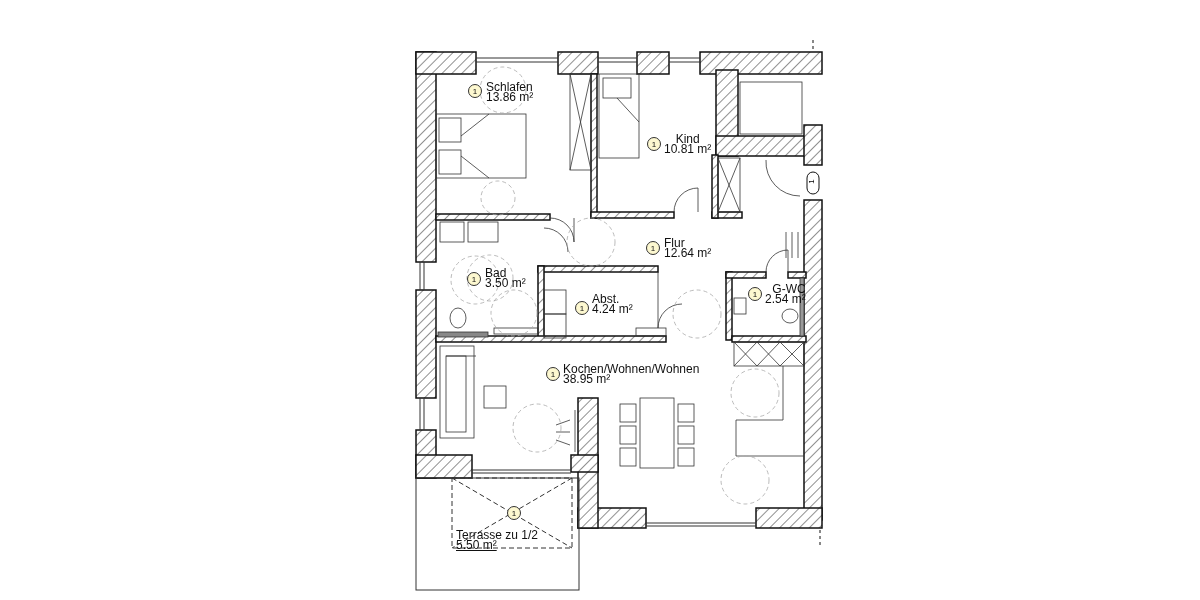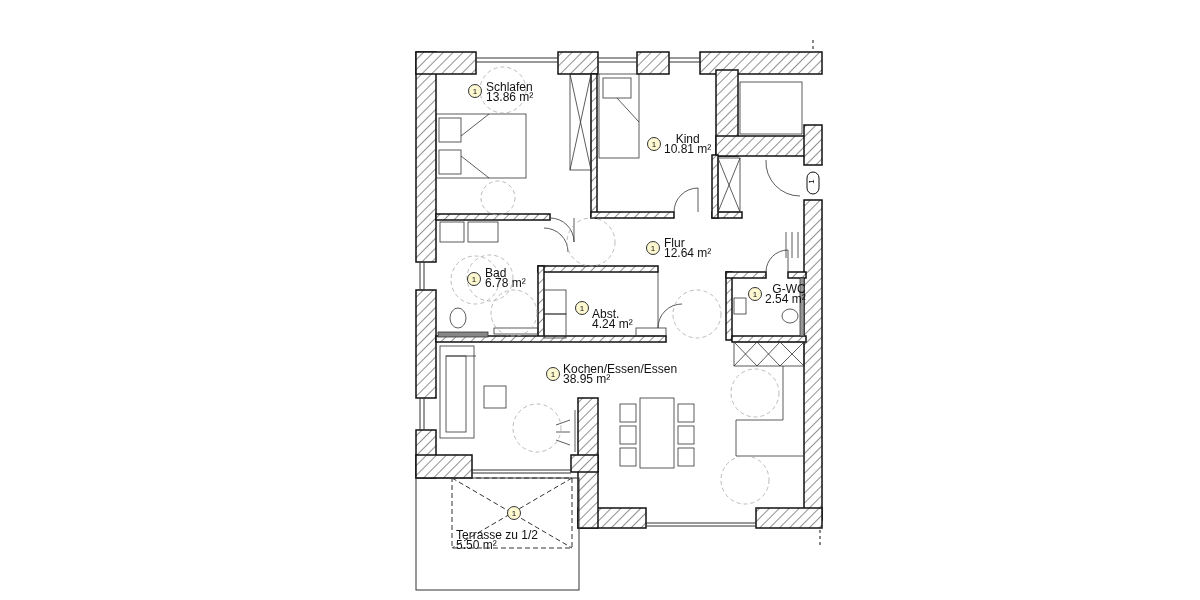--- a/index.html
+++ b/index.html
@@ -196,31 +196,31 @@
   <div>
     <div class="badge" style="left:647px;top:137px;">1</div>
     <div class="room-label" style="left:664px;top:134px;text-align:center;"><span>Kind</span><br><span>10.81 m²</span></div>
   </div>
   <div>
     <div class="badge" style="left:646px;top:241px;">1</div>
     <div class="room-label" style="left:664px;top:238px;"><span>Flur</span><br><span>12.64 m²</span></div>
   </div>
   <div>
     <div class="badge" style="left:467px;top:272px;">1</div>
-    <div class="room-label" style="left:485px;top:268px;"><span>Bad</span><br><span>6.78 m²</span></div>
+    <div class="room-label" style="left:485px;top:268px;"><span>Bad</span><br><span>3.50 m²</span></div>
   </div>
   <div>
     <div class="badge" style="left:575px;top:301px;">1</div>
-    <div class="room-label" style="left:592px;top:309px;"><span>Abst.</span><br><span>4.24 m²</span></div>
+    <div class="room-label" style="left:592px;top:294px;"><span>Abst.</span><br><span>4.24 m²</span></div>
   </div>
   <div>
     <div class="badge" style="left:748px;top:287px;">1</div>
     <div class="room-label" style="left:765px;top:284px;text-align:right;"><span>G-WC</span><br><span>2.54 m²</span></div>
   </div>
   <div>
     <div class="badge" style="left:546px;top:367px;">1</div>
-    <div class="room-label" style="left:563px;top:364px;"><span>Kochen/Essen/Essen</span><br><span>38.95 m²</span></div>
+    <div class="room-label" style="left:563px;top:364px;"><span>Kochen/Wohnen/Wohnen</span><br><span>38.95 m²</span></div>
   </div>
   <div>
     <div class="badge" style="left:507px;top:506px;">1</div>
-    <div class="room-label" style="left:456px;top:530px;"><span>Terrasse zu 1/2</span><br><span style="">5.50 m²</span></div>
+    <div class="room-label" style="left:456px;top:530px;"><span>Terrasse zu 1/2</span><br><span style="text-decoration:underline;">5.50 m²</span></div>
   </div>
 </div>
 
 </body></html>

